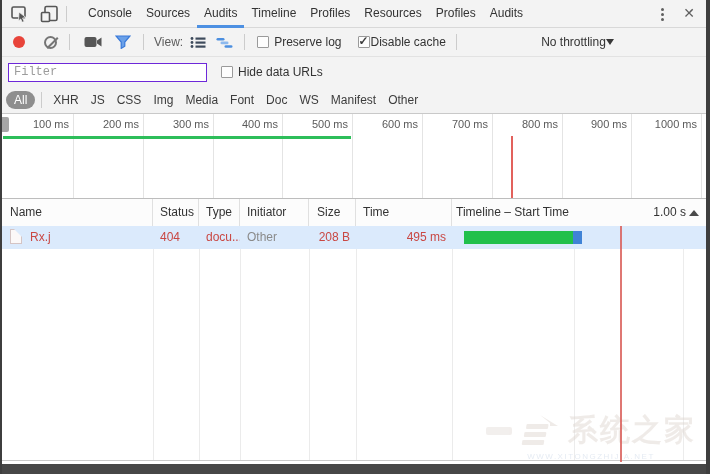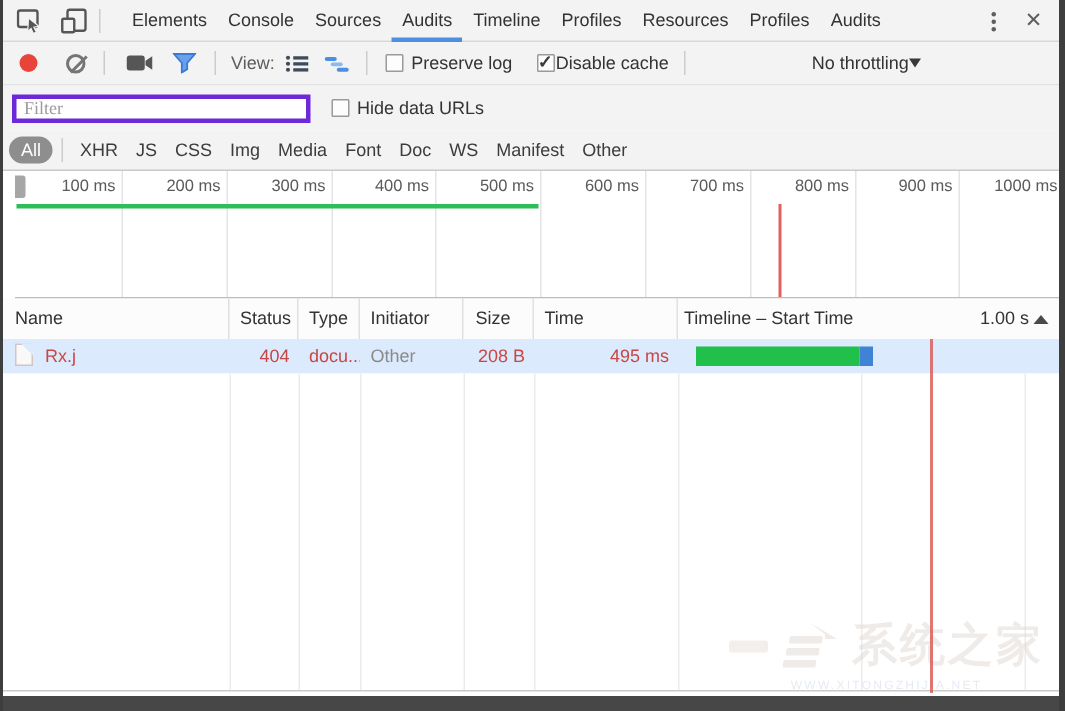--- a/index.html
+++ b/index.html
@@ -29,31 +29,31 @@
   .clear-circ { width:13px; height:13px; border:2px solid #757575; border-radius:50%; margin-left:19px; position:relative; }
   .clear-circ::after { content:""; position:absolute; left:-1px; top:4.5px; width:15px; height:2px; background:#757575; transform:rotate(-45deg); }
   .label-gray { color:#5c5c5c; }
   .checkbox { width:12px; height:12px; border:1px solid #9a9a9a; background:#fdfdfd; border-radius:1px; position:relative; }
   .checkbox.checked::after { content:"✓"; position:absolute; left:0px; top:-3px; font-size:12px; font-weight:bold; color:#3c3c3c; }
   .throttle { display:flex; align-items:center; justify-content:flex-end; width:142px; margin-left:9px; }
   .caret-down { width:0; height:0; border-left:4.5px solid transparent; border-right:4.5px solid transparent; border-top:6px solid #383838; }
 
   
   .filterbar { position:absolute; left:2px; top:57px; right:4px; height:30px; background:#f3f3f3; display:flex; align-items:center; }
-  .filter-input { width:199px; height:19px; margin-left:6px; border:3px solid #6d28d9; background:#fff; font-family:Liberation Serif, serif; font-size:12px; padding:0 5px; color:#333; }
+  .filter-input { width:199px; height:19px; margin-left:6px; border:1px solid #6d28d9; background:#fff; font-family:Liberation Mono, monospace; font-size:12px; padding:0 5px; color:#333; }
   .filter-input::placeholder { color:#9c9c9c; }
 
   
   .typebar { position:absolute; left:2px; top:87px; right:4px; height:27px; background:#f3f3f3; border-bottom:1px solid #c9c9c9; display:flex; align-items:center; }
   .ftype { padding:2px 6px; margin:0 0; color:#3c3c3c; }
   .ftype.active { background:#8e8e8e; color:#fff; border-radius:10px; padding:2px 8px; margin-left:4px; }
   .typebar .vsep { margin:0 5px 0 6px; }
 
   
-  .overview { position:absolute; left:2px; top:114px; right:4px; height:85px; background:#fff; border-bottom:1px solid #bdbdbd;margin-left:8px; }
+  .overview { position:absolute; left:2px; top:114px; right:4px; height:85px; background:#fff; border-bottom:1px solid #bdbdbd; }
   .ov-grid { position:absolute; top:0; bottom:0; width:1px; background:#e4e4e4; }
   .ov-tick { position:absolute; top:4px; width:46px; text-align:right; font-size:11px; color:#5a5a5a; }
   .ov-grip { position:absolute; left:0; top:3px; width:7px; height:15px; background:#a6a6a6; border-radius:0 2px 2px 0; }
   .ov-green { position:absolute; left:1px; top:22px; width:348px; height:3px; background:#2dbe5a; }
   .ov-red { position:absolute; left:509px; top:22px; width:2px; height:62px; background:#e2615c; }
 
   
   .thead { position:absolute; left:2px; top:199px; right:4px; height:27px; background:#fcfcfc; }
   .th { position:absolute; top:0; height:27px; line-height:27px; border-right:1px solid #e0e0e0; overflow:hidden; white-space:nowrap; }
   .scale-label { position:absolute; right:20px; top:0; line-height:27px; color:#333; }
@@ -100,21 +100,20 @@
     <div class="icon-btn">
       <span>
         <svg width="19" height="18" viewBox="0 0 19 18">
           <rect x="5" y="1.5" width="12" height="14" rx="1.5" fill="none" stroke="#565656" stroke-width="1.6"></rect>
           <rect x="1.5" y="7.5" width="8" height="9" rx="1" fill="#f3f3f3" stroke="#565656" stroke-width="1.6"></rect>
         </svg>
       </span>
     </div>
     <div class="vsep"></div>
     <div class="tabs">
-      <div class="tab">Elements</div>
       <div class="tab">Console</div>
       <div class="tab">Sources</div>
       <div class="tab active">Audits</div>
       <div class="tab">Timeline</div>
       <div class="tab">Profiles</div>
       <div class="tab">Resources</div>
       <div class="tab">Profiles</div>
       <div class="tab">Audits</div>
     </div>
     <div class="kebab">
@@ -238,21 +237,21 @@
       <span class="scale-label">1.00 s</span>
       <span class="sort-asc"></span>
     </div>
   </div>
 
   <div class="trow">
     <div class="td" style="left:0; width:151px">
       <span class="doc-icon"></span>
       <span class="red" style="position:absolute; left:28px">Rx.j</span>
     </div>
-    <div class="td red" style="left:164px; width:46px; padding-left:7px">404</div>
+    <div class="td red" style="left:151px; width:46px; padding-left:7px">404</div>
     <div class="td red" style="left:197px; width:41px; padding-left:7px">docu...</div>
     <div class="td gray" style="left:238px; width:69px; padding-left:7px">Other</div>
     <div class="td red" style="left:307px; width:41px; text-align:right">208 B</div>
     <div class="td red" style="left:354px; width:90px; text-align:right">495 ms</div>
     <div class="wf-bar" style="left:462px">
       <div class="wf-green"></div>
       <div class="wf-blue"></div>
     </div>
   </div>
 

